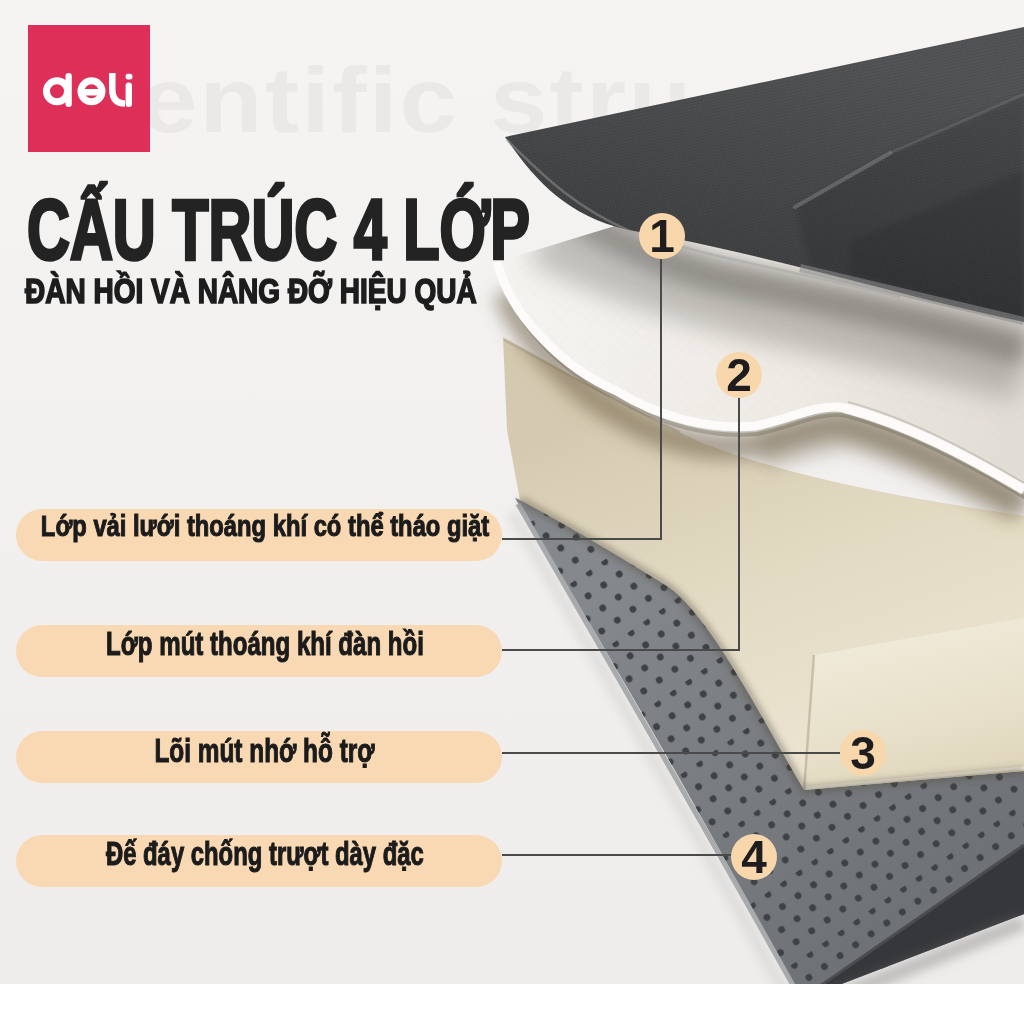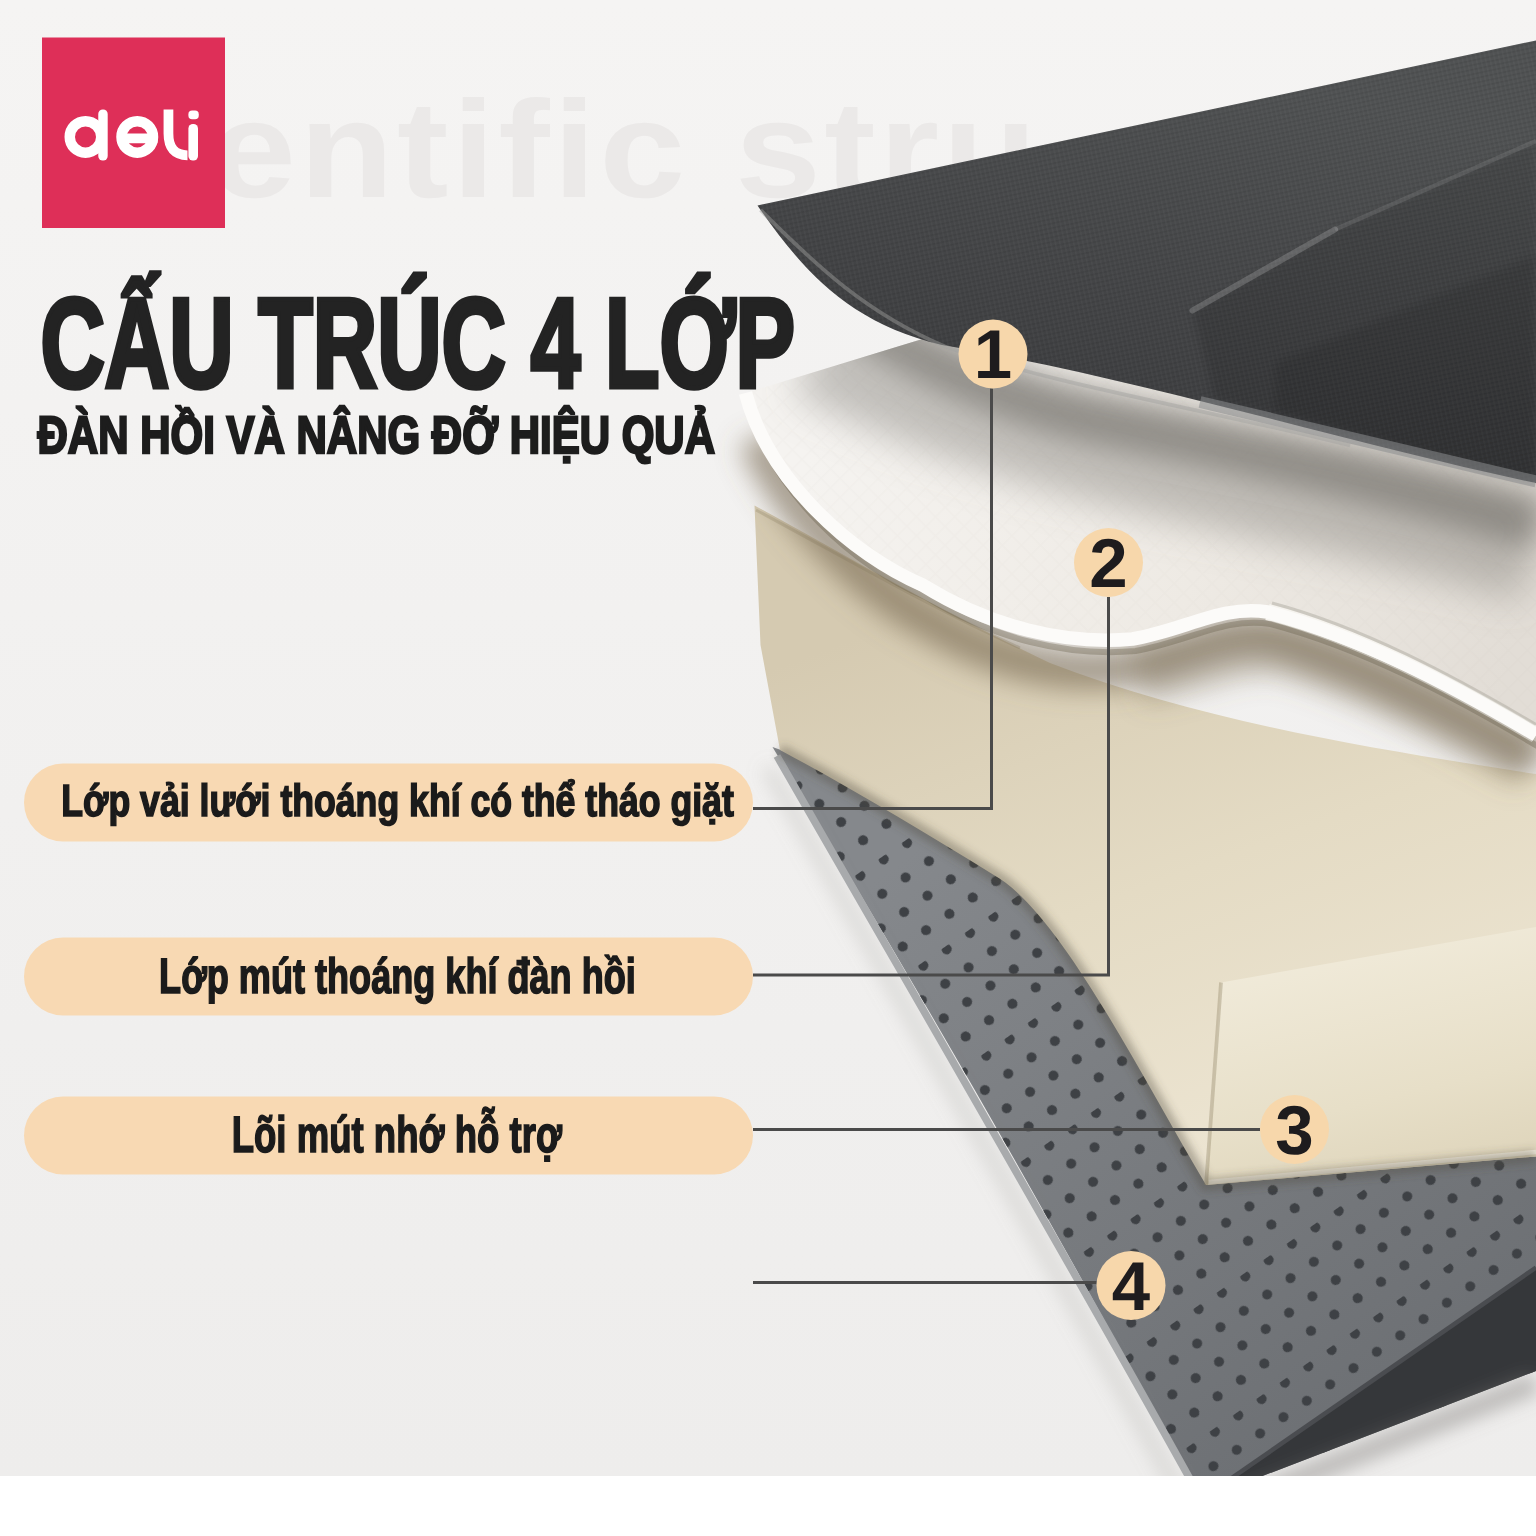--- a/index.html
+++ b/index.html
@@ -5,21 +5,21 @@
 html,body{margin:0;padding:0;}
 .page{position:relative;width:1024px;height:984px;overflow:hidden;
   background:linear-gradient(180deg,#f5f4f3 0%,#f1f0ef 55%,#eeedec 100%);
   font-family:"Liberation Sans",sans-serif;}
 .wm{position:absolute;left:140px;top:48px;font-size:92px;font-weight:bold;color:#ebe9e8;white-space:nowrap;letter-spacing:2px;transform-origin:0 0;transform:scaleX(1.12);}
 .logo{position:absolute;left:28px;top:25px;width:122px;height:127px;background:#de2f58;}
 .title{position:absolute;left:27px;top:185px;font-size:85px;font-weight:bold;color:#232323;-webkit-text-stroke:3.4px #232323;line-height:1.06;white-space:nowrap;transform-origin:0 0;transform:scaleX(0.699);}
 .subtitle{position:absolute;left:25px;top:271px;font-size:35px;font-weight:bold;color:#1d1d1d;-webkit-text-stroke:1.7px #1d1d1d;white-space:nowrap;transform-origin:0 0;transform:scaleX(0.800);}
 .art{position:absolute;left:0;top:0;}
 .pill{position:absolute;left:16px;width:486px;height:52px;border-radius:26px;background:#f8d9b3;
-  display:flex;align-items:center;justify-content:center;}
+  display:flex;justify-content:center;}
 .pill span{font-weight:bold;color:#1b1b1b;-webkit-text-stroke:1.1px #1b1b1b;white-space:nowrap;transform-origin:50% 50%;position:relative;left:6px;}
 .p1{top:509px;} .p2{top:625px;} .p3{top:731px;} .p4{top:835px;}
 .p1 span{font-size:30px;transform:scaleX(0.792);} .p2 span{font-size:33px;transform:scaleX(0.729);} .p3 span{font-size:34px;transform:scaleX(0.717);} .p4 span{font-size:33px;transform:scaleX(0.723);}
 </style>
 </head>
 <body>
 <div class="page">
   <div class="wm">entific stru</div>
 
   <svg class="art" width="1024" height="1024" viewBox="0 0 1024 1024">
@@ -157,13 +157,16 @@
 
   <div class="pill p1">
       <span>Lớp vải lưới thoáng khí có thể tháo giặt</span>
     </div>
   <div class="pill p3">
       <span>Lõi mút nhớ hỗ trợ</span>
     </div>
   <div class="pill p2">
       <span>Lớp mút thoáng khí đàn hồi</span>
     </div>
+  <div class="pill p4">
+      <span>Đế đáy chống trượt dày đặc</span>
+    </div>
 </div>
 
 </body></html>

